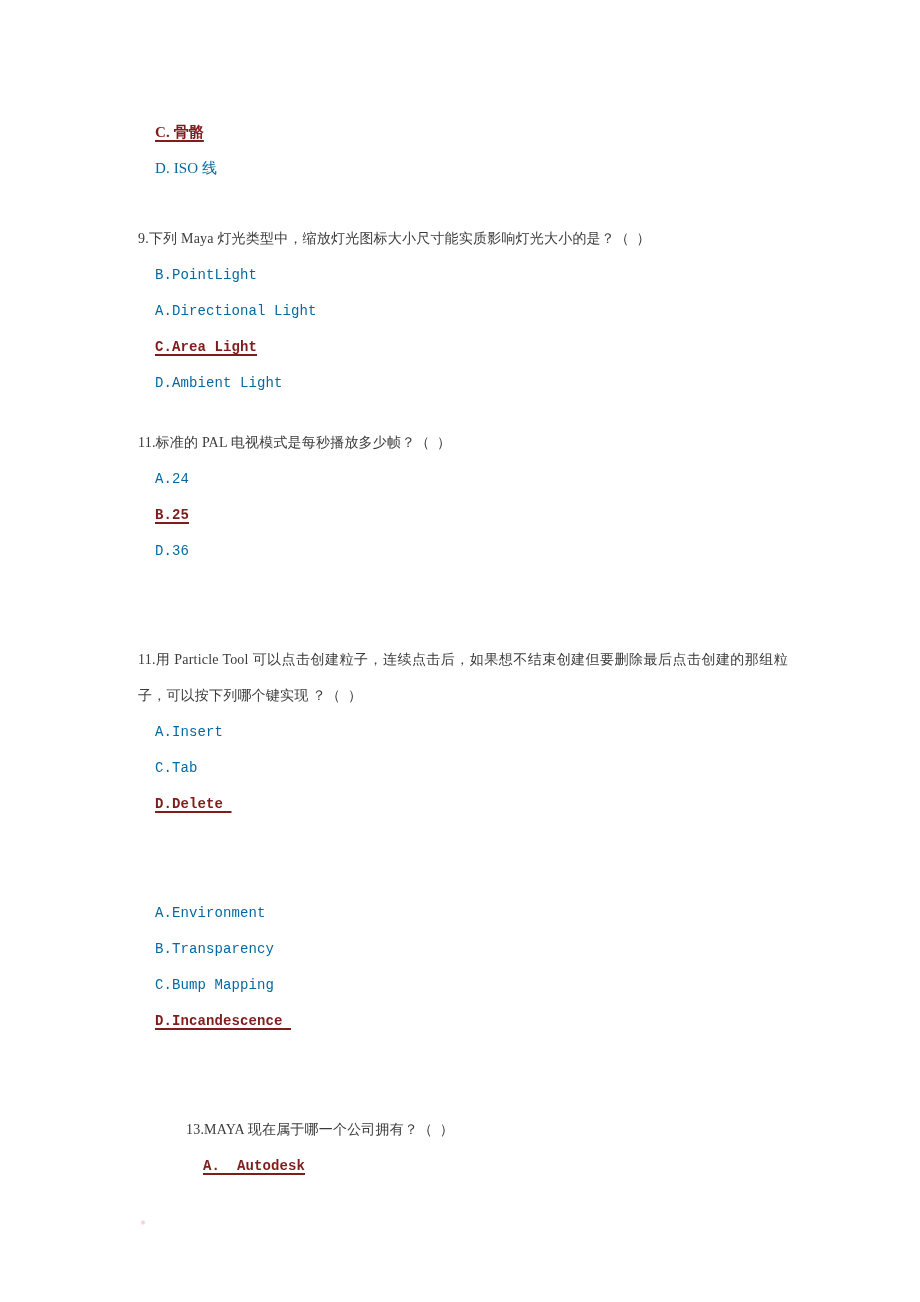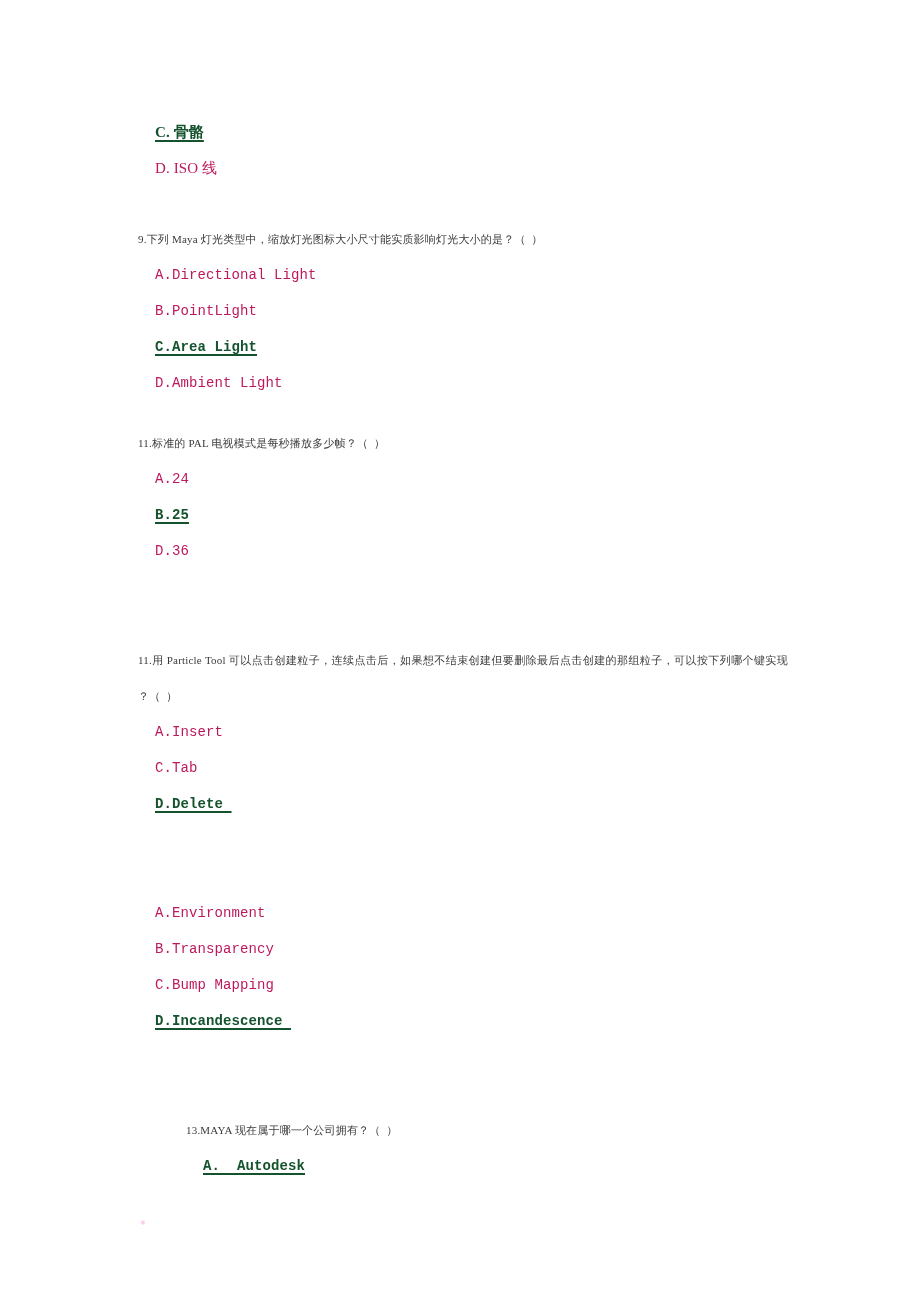--- a/index.html
+++ b/index.html
@@ -28,45 +28,45 @@
 
   .content {
     position: absolute;
     left: 138px;
     top: 0;
     width: 650px;
   }
 
   
   .question {
-    font-size: 11px;
+    font-size: 14px;
     line-height: 36px;
     color: #3b3b3b;
     text-align: justify;
     letter-spacing: 0.2px;
     white-space: pre-wrap;
   }
 
   
   .option {
     font-family: "Liberation Mono", "DejaVu Sans Mono", monospace;
     font-size: 14px;
     line-height: 36px;
-    color: #be185d;
+    color: #0369a1;
     margin-left: 17px;
     letter-spacing: 0.1px;
     white-space: pre;
   }
   .option.cjk {
     font-family: "Liberation Serif", "DejaVu Serif", serif;
     font-size: 15px;
   }
   .option.answer {
     font-weight: bold;
-    color: #14532d;
+    color: #7f1d1d;
     text-decoration: underline;
     text-underline-offset: 3px;
     text-decoration-thickness: 1.5px;
   }
 
   
   .block { position: absolute; left: 0; width: 650px; }
 
   
   .scan-speck {
@@ -85,22 +85,22 @@
 <div class="page">
   <div class="content">
 
     <div class="block" style="top:114px;">
       <div class="option cjk answer">C. 骨骼</div>
       <div class="option cjk">D. ISO 线</div>
     </div>
 
     <div class="block" style="top:221px;">
       <div class="question">9.下列 Maya 灯光类型中，缩放灯光图标大小尺寸能实质影响灯光大小的是？（  ）</div>
+      <div class="option">B.PointLight</div>
       <div class="option">A.Directional Light</div>
-      <div class="option">B.PointLight</div>
       <div class="option answer">C.Area Light</div>
       <div class="option">D.Ambient Light</div>
     </div>
 
     <div class="block" style="top:425px;">
       <div class="question">11.标准的 PAL 电视模式是每秒播放多少帧？（  ）</div>
       <div class="option">A.24</div>
       <div class="option answer">B.25</div>
       <div class="option">D.36</div>
     </div>

